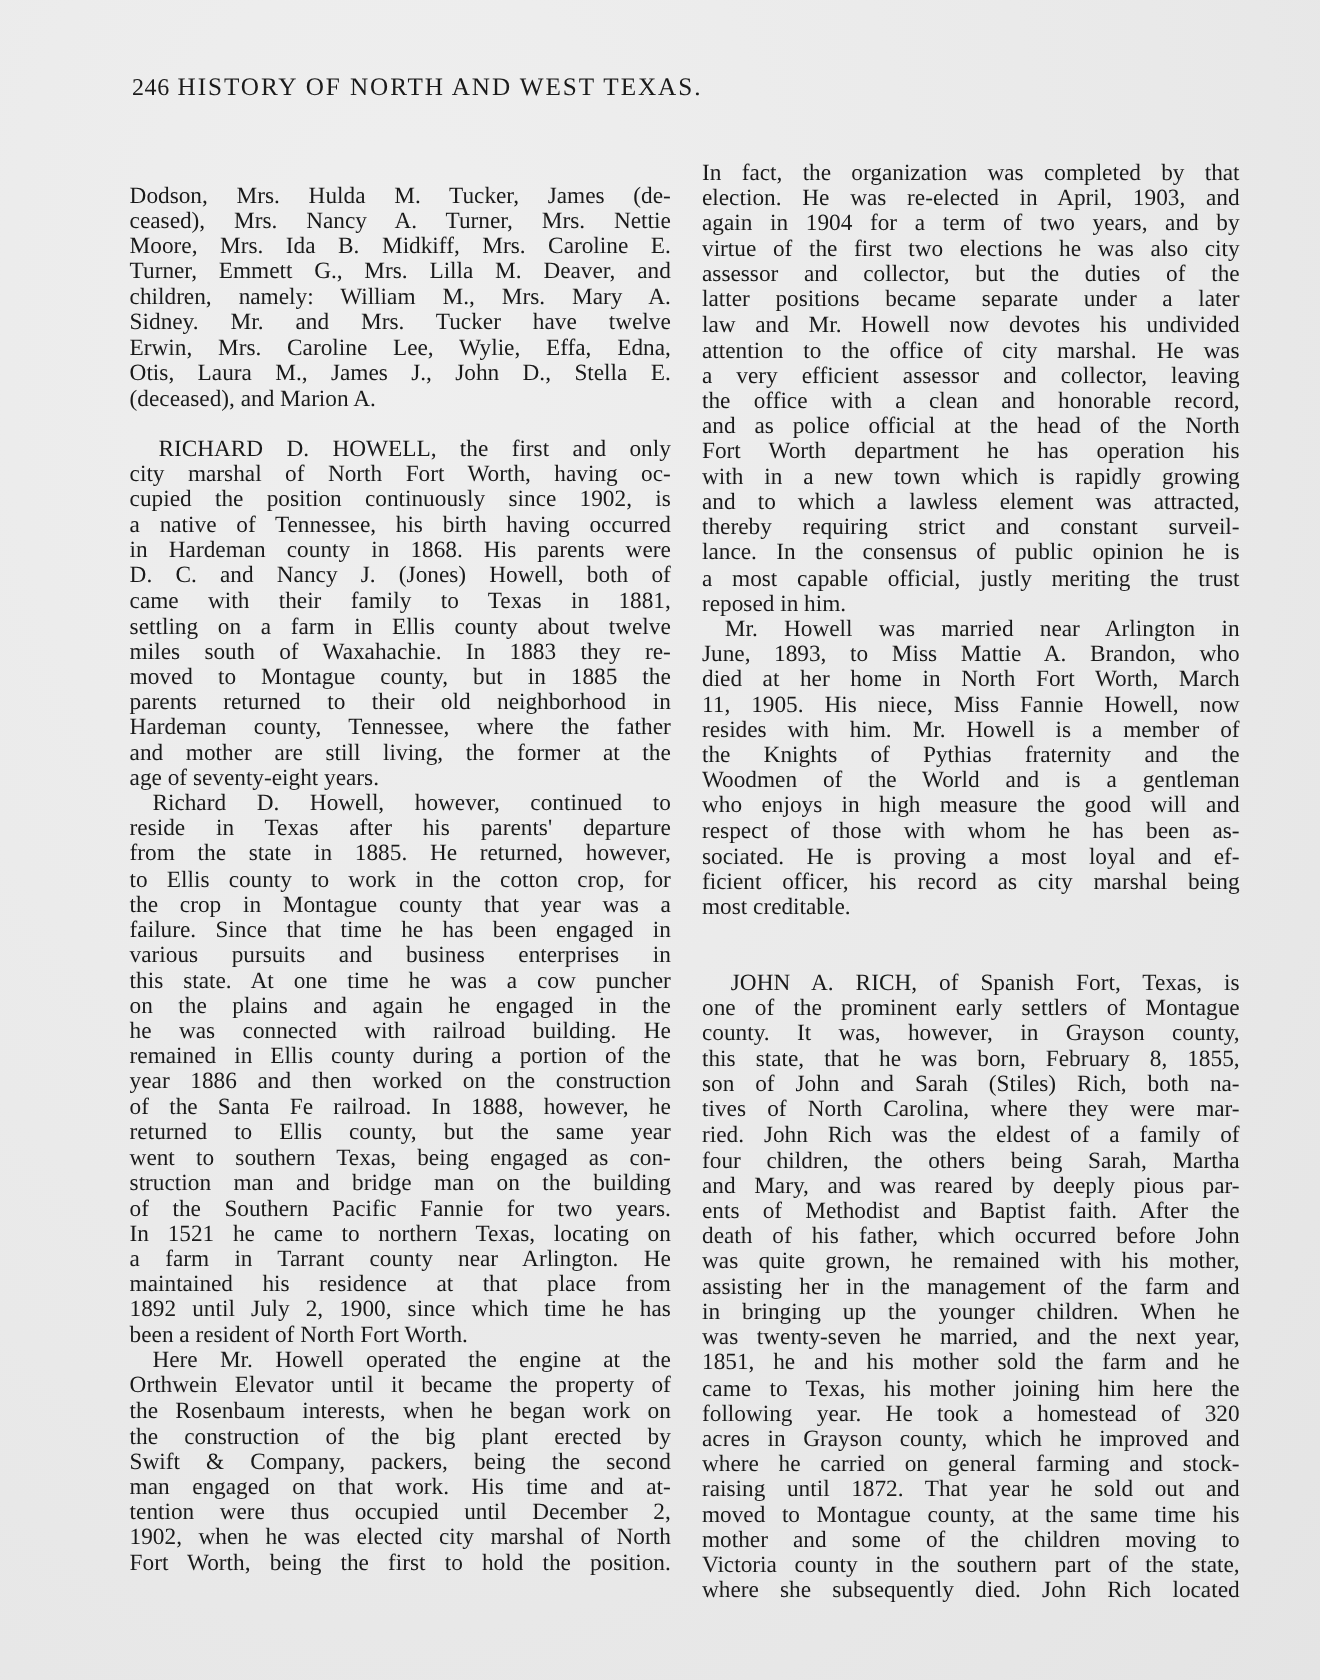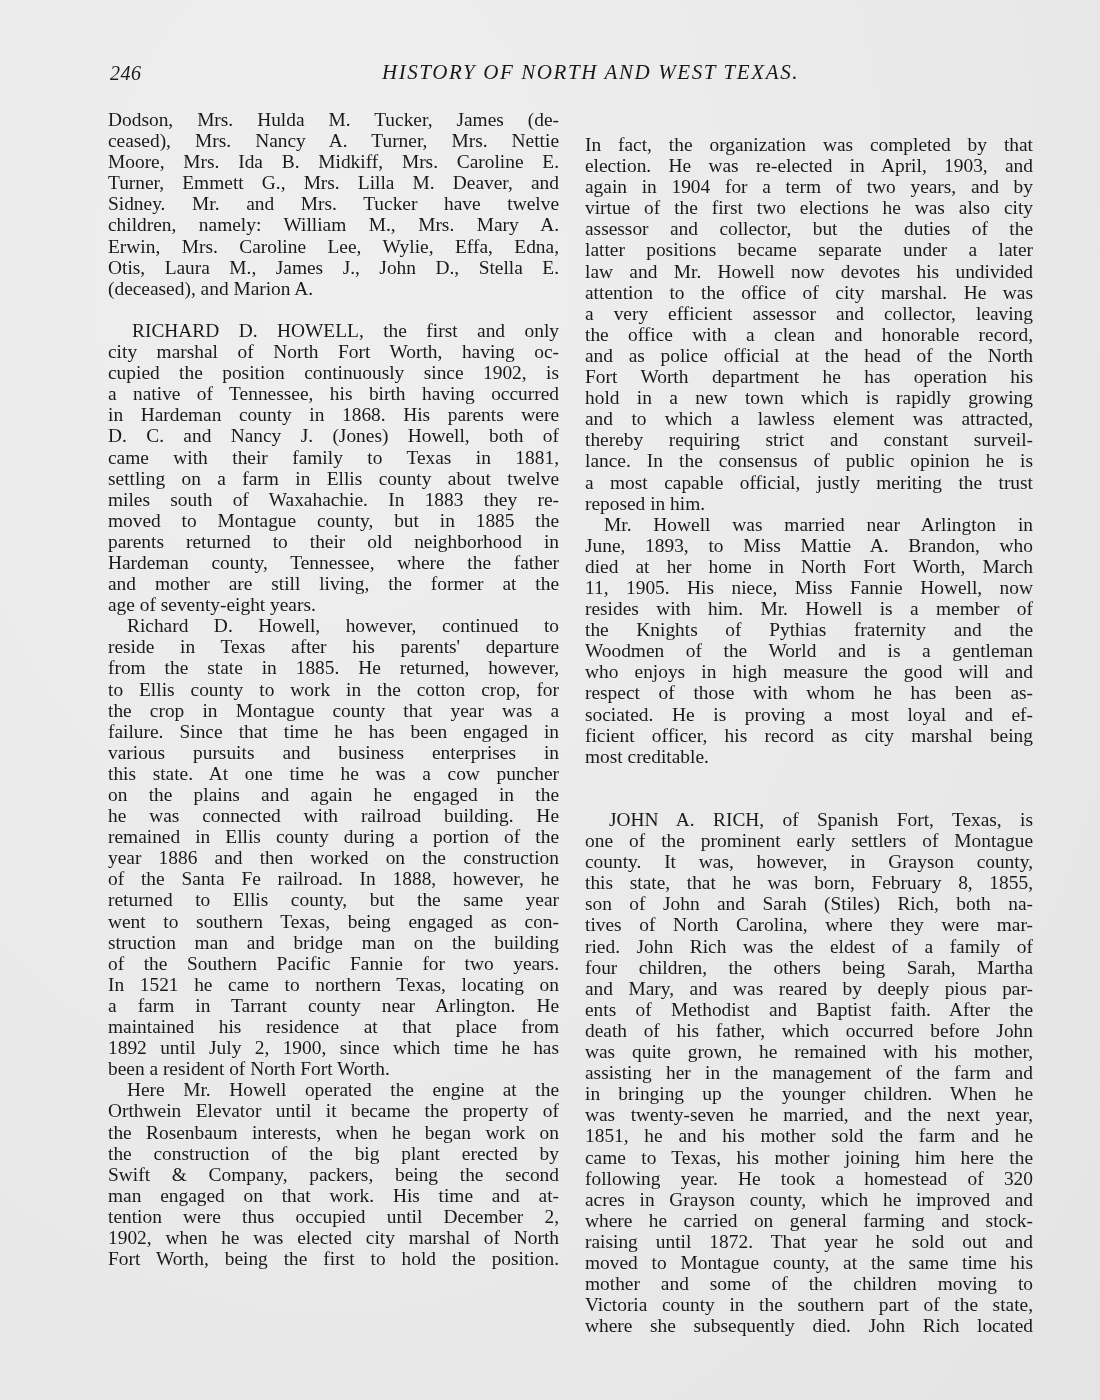--- a/index.html
+++ b/index.html
@@ -15,50 +15,49 @@
     overflow: hidden;
     font-family: "Liberation Serif", "DejaVu Serif", serif;
     color: #1a1a1a;
   }
   .page-header {
     position: absolute;
     top: 60px;
     left: 108px;
     width: 925px;
     height: 28px;
-    font-style: italic;
   }
   .page-number {
     position: absolute;
     left: 2px;
     top: 2px;
     font-size: 20px;
     letter-spacing: 0.5px;
   }
   .running-title {
     position: absolute;
     left: 0;
     right: 0;
     top: 0;
-    text-align: center;
     font-size: 21px;
     letter-spacing: 1.6px;
     padding-left: 40px;
   }
   .column {
     position: absolute;
     top: 109px;
     font-size: 19.4px;
     line-height: 21.1px;
     text-align: justify;
     hyphens: none;
   }
   .col-left {
     left: 108px;
     width: 451px;
+    margin-top: 44px;
   }
   .col-right {
     left: 585px;
     width: 448px;
     margin-top: 25px;
   }
   .line {
     display: block;
     text-align: justify;
     text-align-last: justify;
@@ -86,22 +85,22 @@
   <span class="page-number">246</span>
   <div class="running-title">HISTORY OF NORTH AND WEST TEXAS.</div>
 </div>
 
 <div class="column col-left">
   <div>
     <span class="line">Dodson, Mrs. Hulda M. Tucker, James (de-</span>
     <span class="line">ceased), Mrs. Nancy A. Turner, Mrs. Nettie</span>
     <span class="line">Moore, Mrs. Ida B. Midkiff, Mrs. Caroline E.</span>
     <span class="line">Turner, Emmett G., Mrs. Lilla M. Deaver, and</span>
+    <span class="line">children, namely:  William M., Mrs. Mary A.</span>
     <span class="line">Sidney.  Mr. and Mrs. Tucker have twelve</span>
-    <span class="line">children, namely:  William M., Mrs. Mary A.</span>
     <span class="line">Erwin, Mrs. Caroline Lee, Wylie, Effa, Edna,</span>
     <span class="line">Otis, Laura M., James J., John D., Stella E.</span>
     <span class="line last">(deceased), and Marion A.</span>
   </div>
   <span class="gap"></span>
   <div>
     <span class="line indent-big">RICHARD D. HOWELL, the first and only</span>
     <span class="line">city marshal of North Fort Worth, having oc-</span>
     <span class="line">cupied the position continuously since 1902, is</span>
     <span class="line">a native of Tennessee, his birth having occurred</span>
@@ -160,21 +159,21 @@
     <span class="line">again in 1904 for a term of two years, and by</span>
     <span class="line">virtue of the first two elections he was also city</span>
     <span class="line">assessor and collector, but the duties of the</span>
     <span class="line">latter positions became separate under a later</span>
     <span class="line">law and Mr. Howell now devotes his undivided</span>
     <span class="line">attention to the office of city marshal.  He was</span>
     <span class="line">a very efficient assessor and collector, leaving</span>
     <span class="line">the office with a clean and honorable record,</span>
     <span class="line">and as police official at the head of the North</span>
     <span class="line">Fort Worth department he has operation his</span>
-    <span class="line">hold in a new town which is rapidly growing</span>
+    <span class="line">with in a new town which is rapidly growing</span>
     <span class="line">and to which a lawless element was attracted,</span>
     <span class="line">thereby requiring strict and constant surveil-</span>
     <span class="line">lance.  In the consensus of public opinion he is</span>
     <span class="line">a most capable official, justly meriting the trust</span>
     <span class="line last">reposed in him.</span>
   </div>
   <div>
     <span class="line indent">Mr. Howell was married near Arlington in</span>
     <span class="line">June, 1893, to Miss Mattie A. Brandon, who</span>
     <span class="line">died at her home in North Fort Worth, March</span>

